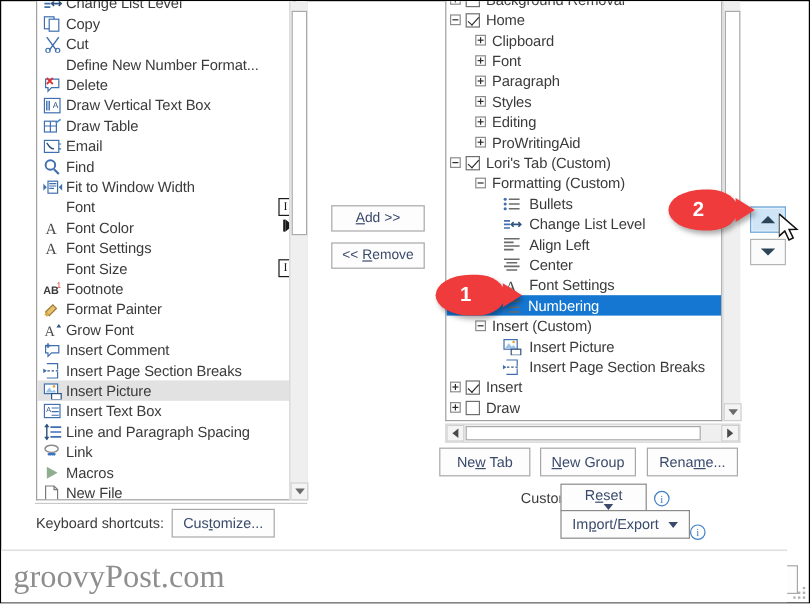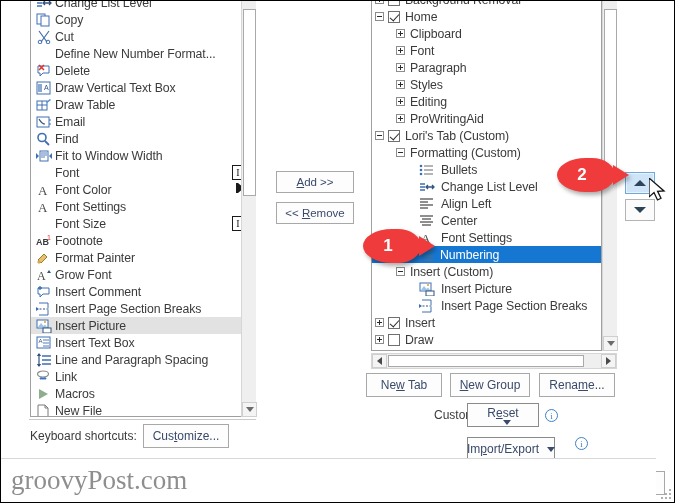--- a/index.html
+++ b/index.html
@@ -773,21 +773,21 @@
 
   <div class="lbl-static" style="left:388px; top:407px;margin-left:45px;">Customizations:</div>
   <div class="btn strong" style="left:466px; top:402px; width:72px;flex-direction:column;">
     <span>R<u>e</u>set</span>
     <span class="dd-tri"></span>
   </div>
   <div class="info-i" style="left:544px; top:408px;">
     <span>i</span>
   </div>
 
-  <div class="btn strong" style="left:466px; top:436px; width:88px;">
+  <div class="btn strong" style="left:466px; top:424px; width:108px;">
     <span>Im<u>p</u>ort/Export</span>
     <span class="dd-tri"></span>
   </div>
   <div class="info-i" style="left:574px; top:436px;">
     <span>i</span>
   </div>
 
   <div class="lbl-static" style="left:29px; top:428px;">Keyboard shortcuts:</div>
   <div class="btn" style="left:142px; top:423px; width:86px;">
     <span>Cus<u>t</u>omize...</span>

